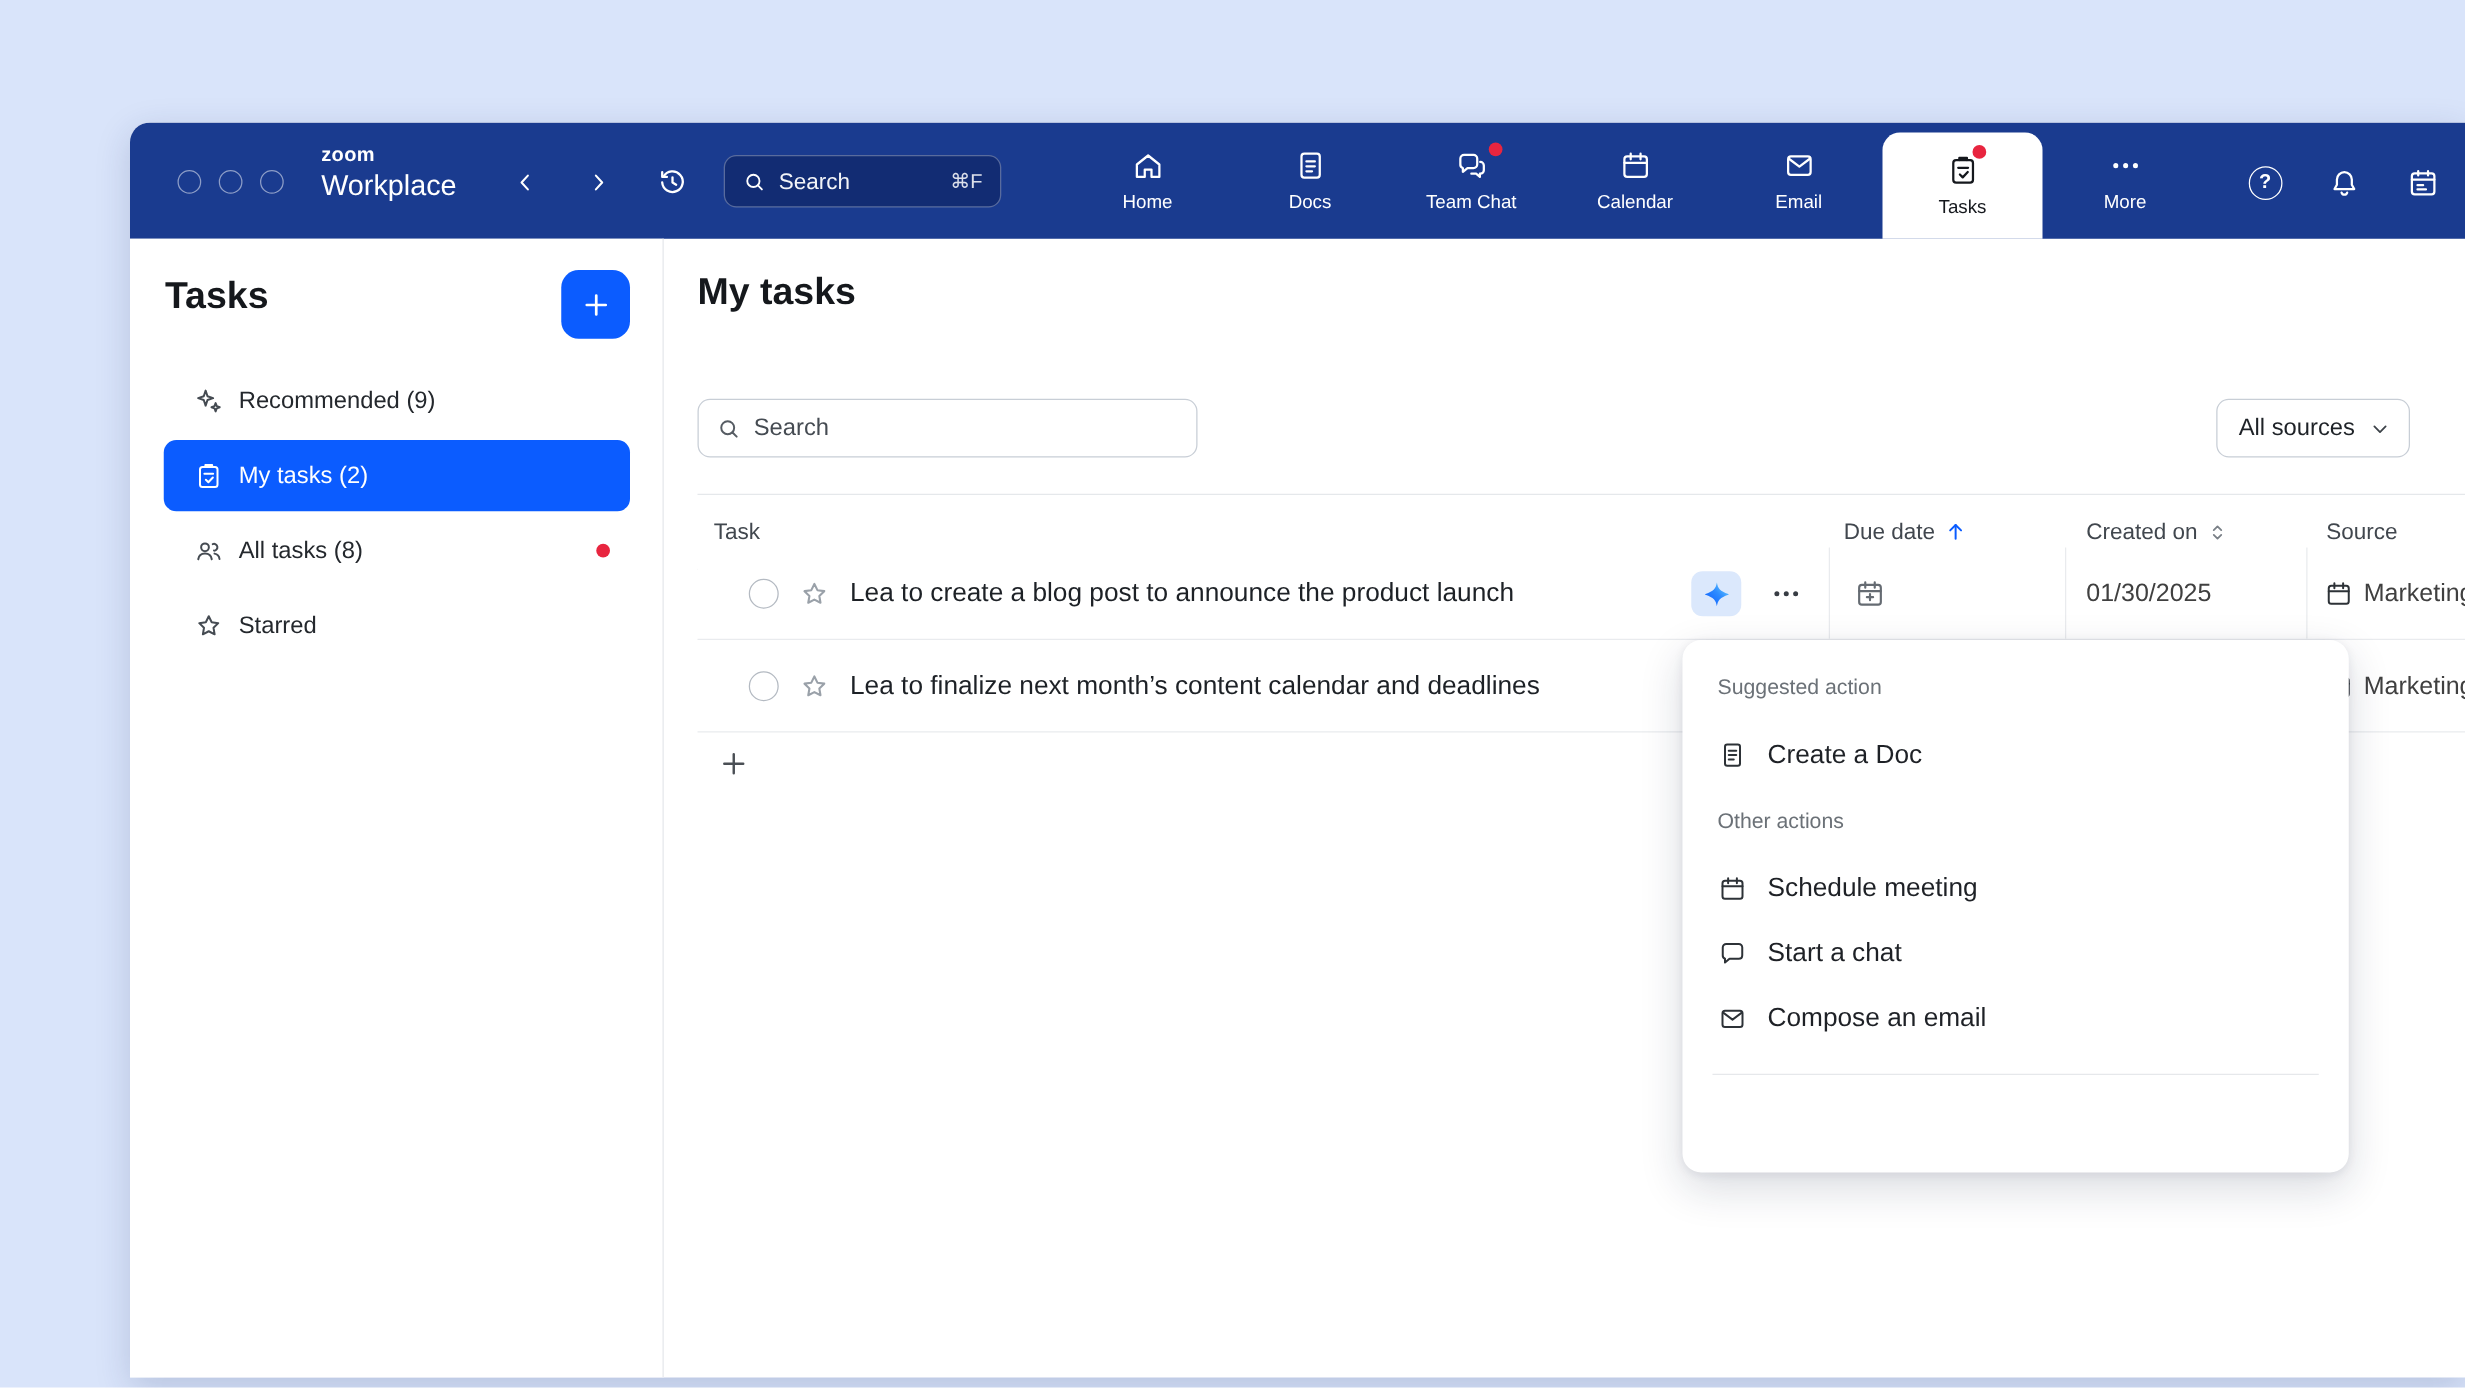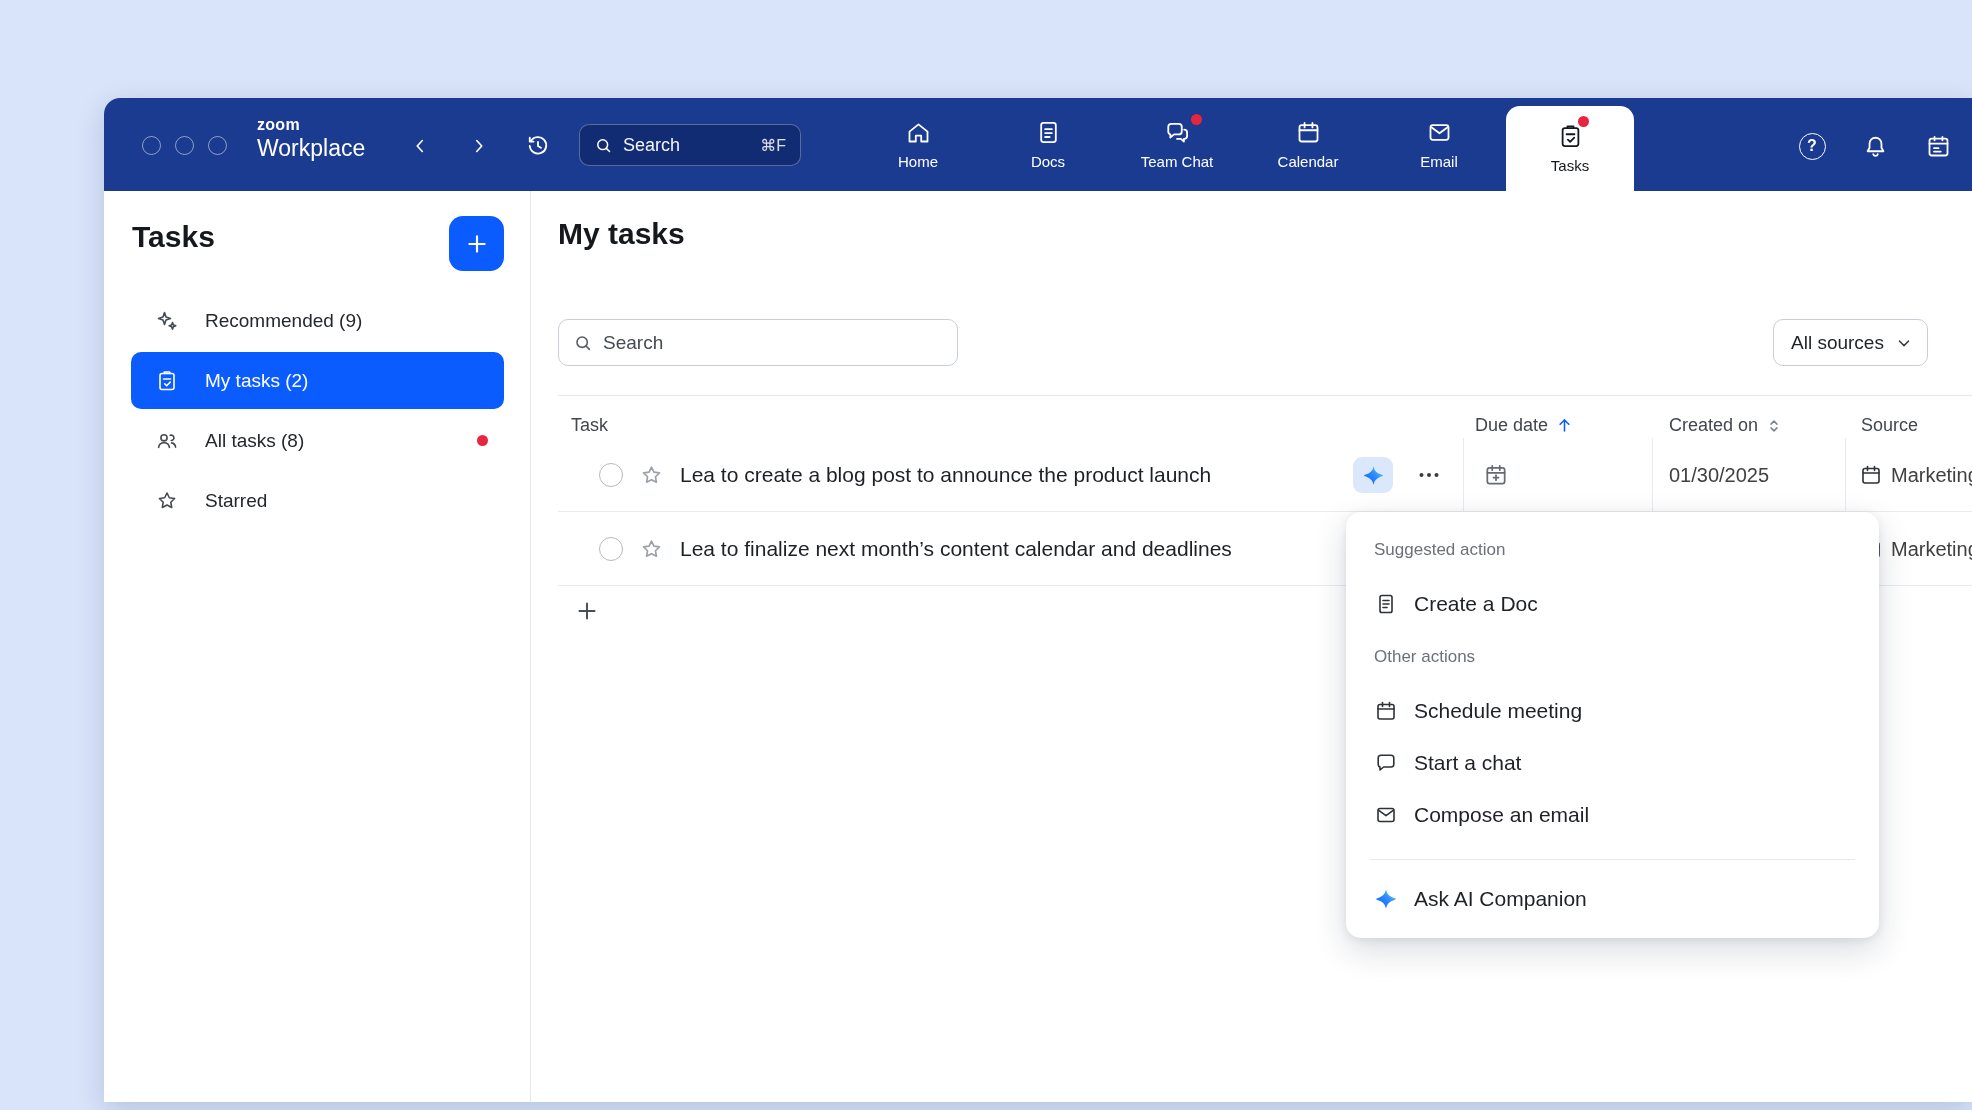--- a/index.html
+++ b/index.html
@@ -41,21 +41,21 @@
                  font-size:16px; font-weight:bold; color:#fff; }
 
   
   .sidebar { position:absolute; left:0; top:93px; width:427px; bottom:0; background:#fff;
              border-right:1px solid #e5e8ec; }
   .side-title { position:absolute; left:28px; top:29px; font-size:30px; font-weight:bold; color:#15181c; }
   .add-btn { position:absolute; left:345px; top:25px; width:55px; height:55px; border-radius:14px;
              background:#0b5cff; color:#fff; display:flex; align-items:center; justify-content:center;
              cursor:pointer; }
   .side-item { position:absolute; left:27px; width:373px; height:57px; border-radius:10px;
-               display:flex; align-items:center; gap:26px; padding-left:24px; font-size:19px;
+               display:flex; align-items:center; gap:12px; padding-left:24px; font-size:19px;
                color:#24282d; cursor:pointer; }
   .side-item .si-icon { color:#454b52; display:flex; }
   .side-item.active { background:#0b5cff; color:#fff; }
   .side-item.active .si-icon { color:#fff; }
   .side-dot { position:absolute; right:16px; top:23px; width:11px; height:11px; border-radius:50%;
               background:#e8253f; }
 
   
   .main-title { position:absolute; left:454px; top:119px; font-size:30px; font-weight:bold; color:#15181c; }
   .m-search { position:absolute; left:454px; top:221px; width:400px; height:47px; border:1px solid #c8ced6;
@@ -192,20 +192,28 @@
       <svg class="ic" width="27" height="27" viewBox="0 0 24 24" fill="none" stroke="currentColor" stroke-width="1.6" stroke-linecap="round" stroke-linejoin="round">
           <rect x="5" y="4.5" width="14" height="16" rx="2"></rect>
           <path d="M9.3 4.5V3h5.4v1.5"></path>
           <path d="M8.5 10h7"></path>
           <path d="m9.7 14.8 2 2 3.6-3.8"></path>
         </svg>
       <span class="nav-label">Tasks</span>
       <span class="dot" style="left:72px; top:10px"></span>
     </div>
 
+    <div class="nav-item" style="left:1542px">
+      <svg class="ic" width="27" height="27" viewBox="0 0 24 24" fill="none">
+          <circle cx="5" cy="12" r="1.8" fill="currentColor"></circle>
+          <circle cx="12" cy="12" r="1.8" fill="currentColor"></circle>
+          <circle cx="19" cy="12" r="1.8" fill="currentColor"></circle>
+        </svg>
+      <span class="nav-label">More</span>
+    </div>
 
     <div class="round-icon" style="left:1691px">
       <span class="help-circle">?</span>
     </div>
     <div class="round-icon" style="left:1754px">
       <svg class="ic" width="27" height="27" viewBox="0 0 24 24" fill="none" stroke="#fff" stroke-width="1.6" stroke-linecap="round" stroke-linejoin="round">
           <path d="M12 4.2a5.3 5.3 0 0 0-5.3 5.3v3.6L5 16.2h14l-1.7-3.1V9.5A5.3 5.3 0 0 0 12 4.2z"></path>
           <path d="M10 18.8a2.1 2.1 0 0 0 4 0"></path>
         </svg>
     </div>
@@ -426,23 +434,15 @@
         <svg class="ic" width="24" height="24" viewBox="0 0 24 24" fill="none" stroke="currentColor" stroke-width="1.6" stroke-linecap="round" stroke-linejoin="round">
             <rect x="4" y="5.5" width="16" height="13" rx="2"></rect>
             <path d="m4.8 7.3 7.2 5.4 7.2-5.4"></path>
           </svg>
       </span>
       <span>Compose an email</span>
     </div>
 
     <div class="menu-div"></div>
 
-    <div class="menu-item" style="top:361px">
-      <span class="mi-icon">
-        <svg class="ic" width="24" height="24" viewBox="0 0 24 24">
-            <path fill="url(#aig)" d="M12 2c.8 5 2.7 7.2 9.5 9.6.5.2.5.6 0 .8C14.7 14.8 12.8 17 12 22c-.8-5-2.7-7.2-9.5-9.6-.5-.2-.5-.6 0-.8C9.3 9.2 11.2 7 12 2z"></path>
-          </svg>
-      </span>
-      <span>Ask AI Companion</span>
-    </div>
   </div>
 
 </div>
 
 </body></html>

